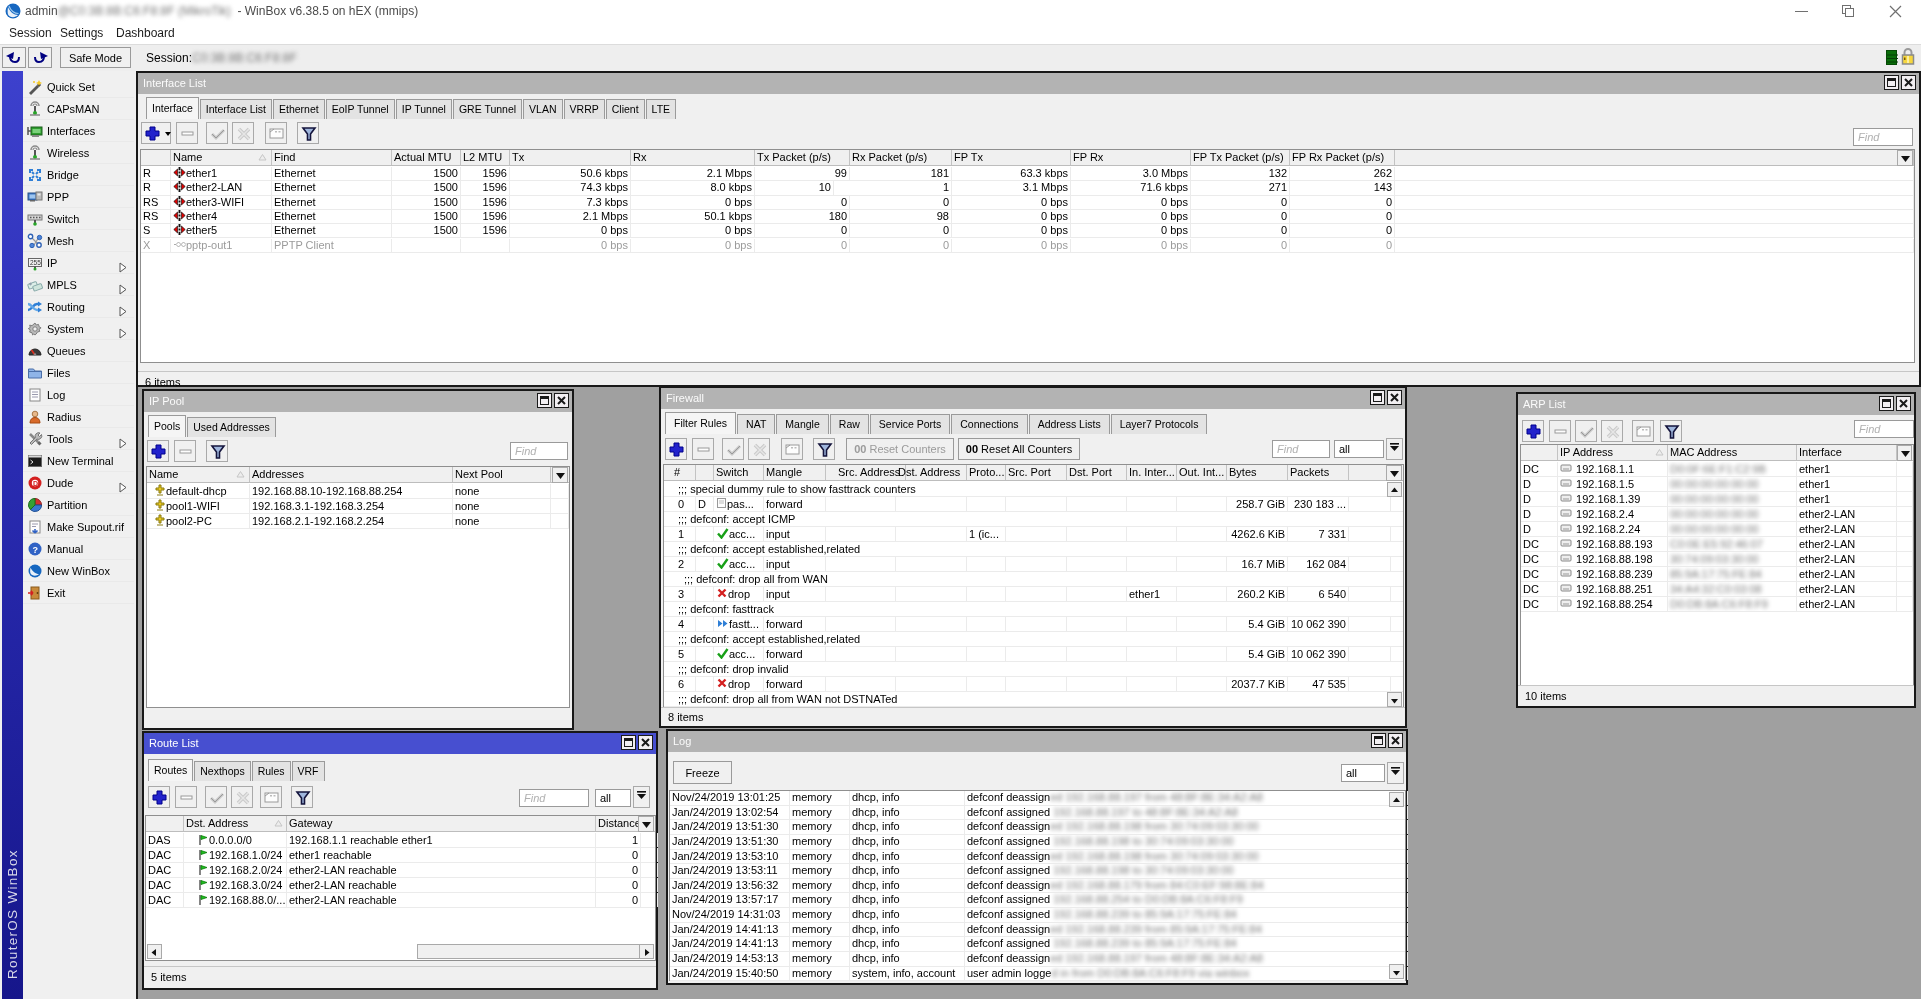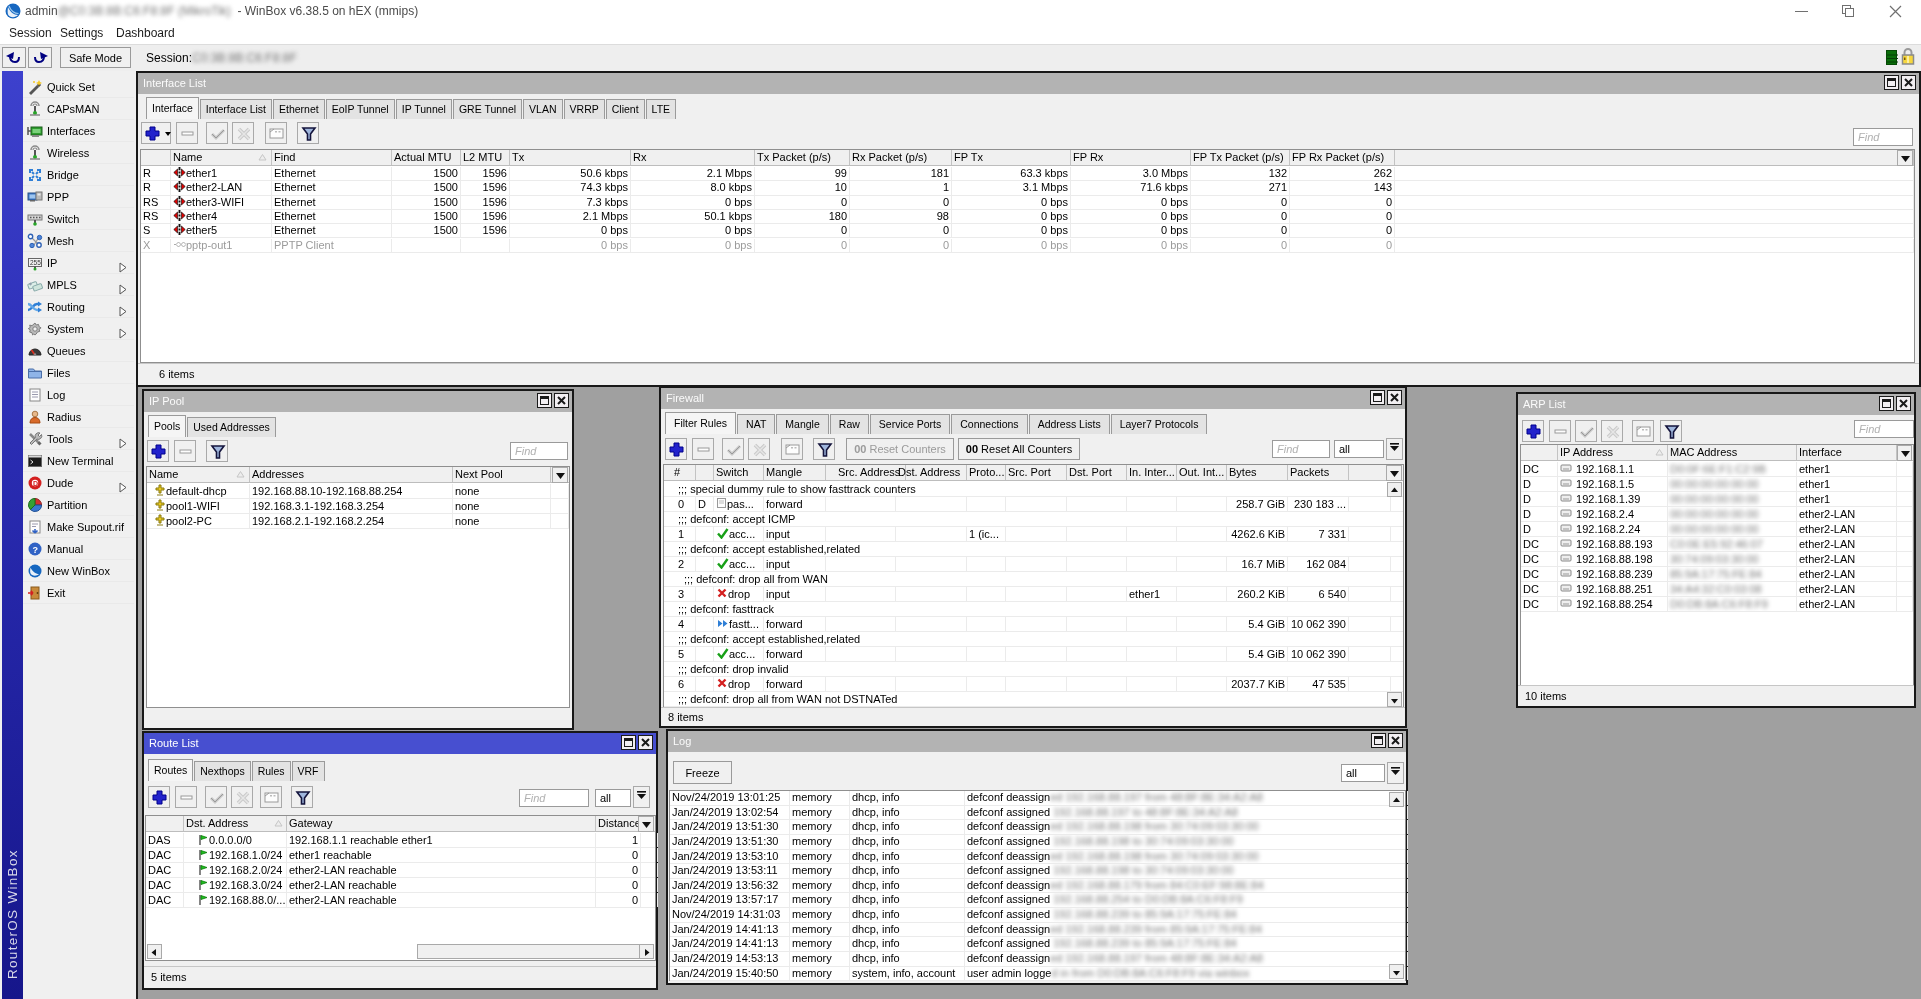--- a/index.html
+++ b/index.html
@@ -397,21 +397,21 @@
         <span class="cell" style="left:30px;width:101px;line-height:13.3px"><svg width="13" height="11" viewBox="0 0 13 11" style="vertical-align:-1px">
             <path d="M4.6 2L0.8 5.5l3.8 3.5z" fill="#e00000" stroke="#111" stroke-width="0.7"></path>
             <path d="M8.4 2l3.8 3.5-3.8 3.5z" fill="#e00000" stroke="#111" stroke-width="0.7"></path>
             <path d="M6.5 0v3.2M6.5 4.6v1.8M6.5 7.8v3.2" stroke="#111" stroke-width="1.9"></path>
           </svg>ether2-LAN</span>
         <span class="cell" style="left:131px;width:120px;line-height:13.3px">Ethernet</span>
         <span class="cell r" style="left:251px;width:69px;line-height:13.3px">1500</span>
         <span class="cell r" style="left:320px;width:49px;line-height:13.3px">1596</span>
         <span class="cell r" style="left:369px;width:121px;line-height:13.3px">74.3 kbps</span>
         <span class="cell r" style="left:490px;width:124px;line-height:13.3px">8.0 kbps</span>
-        <span class="cell r" style="left:614px;width:95px;line-height:13.3px">10</span>
+        <span class="cell r" style="left:598px;width:95px;line-height:13.3px">10</span>
         <span class="cell r" style="left:709px;width:102px;line-height:13.3px">1</span>
         <span class="cell r" style="left:811px;width:119px;line-height:13.3px">3.1 Mbps</span>
         <span class="cell r" style="left:930px;width:120px;line-height:13.3px">71.6 kbps</span>
         <span class="cell r" style="left:1050px;width:99px;line-height:13.3px">271</span>
         <span class="cell r" style="left:1149px;width:105px;line-height:13.3px">143</span>
         <span class="cell" style="left:1254px;width:519px;line-height:13.3px"></span>
       </div>
 <div class="row" style="top:45.6px;height:14.3px">
         <span class="cell" style="left:0px;width:30px;line-height:13.3px">RS</span>
         <span class="cell" style="left:30px;width:101px;line-height:13.3px"><svg width="13" height="11" viewBox="0 0 13 11" style="vertical-align:-1px">
@@ -485,21 +485,21 @@
         <span class="cell r" style="left:490px;width:124px;line-height:13.3px">0 bps</span>
         <span class="cell r" style="left:614px;width:95px;line-height:13.3px">0</span>
         <span class="cell r" style="left:709px;width:102px;line-height:13.3px">0</span>
         <span class="cell r" style="left:811px;width:119px;line-height:13.3px">0 bps</span>
         <span class="cell r" style="left:930px;width:120px;line-height:13.3px">0 bps</span>
         <span class="cell r" style="left:1050px;width:99px;line-height:13.3px">0</span>
         <span class="cell r" style="left:1149px;width:105px;line-height:13.3px">0</span>
         <span class="cell" style="left:1254px;width:519px;line-height:13.3px"></span>
       </div>
 </div>
-<div class="wfoot" style="height:22px;border-top:1px solid #c6c6c6;line-height:21px;padding-left:21px">6 items</div>
+<div class="wfoot" style="height:14px;border-top:1px solid #c6c6c6;line-height:21px;padding-left:7px">6 items</div>
 </div>
 <div class="win" style="left:142px;top:389px;width:432px;height:341px">
     <div class="wtitle">IP Pool<div class="wbtn mx" style="right:20px;top:2px">
         <i></i>
       </div><div class="wbtn cl" style="right:3px;top:2px">
         <svg width="13" height="13" viewBox="0 0 13 13" style="">
           <path d="M3 3l7 7M10 3l-7 7" stroke="#1a1a1a" stroke-width="2"></path>
         </svg>
       </div></div>
 <div class="tabs" style="left:4px;top:24px"><span class="tab act">Pools</span><span class="tab">Used Addresses</span></div>

